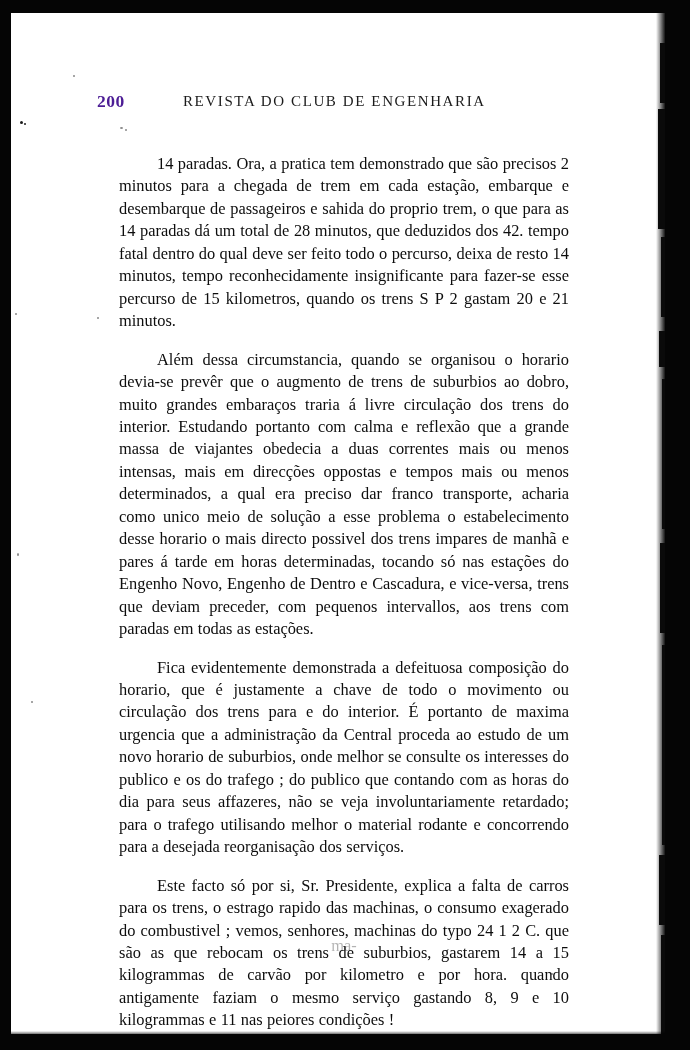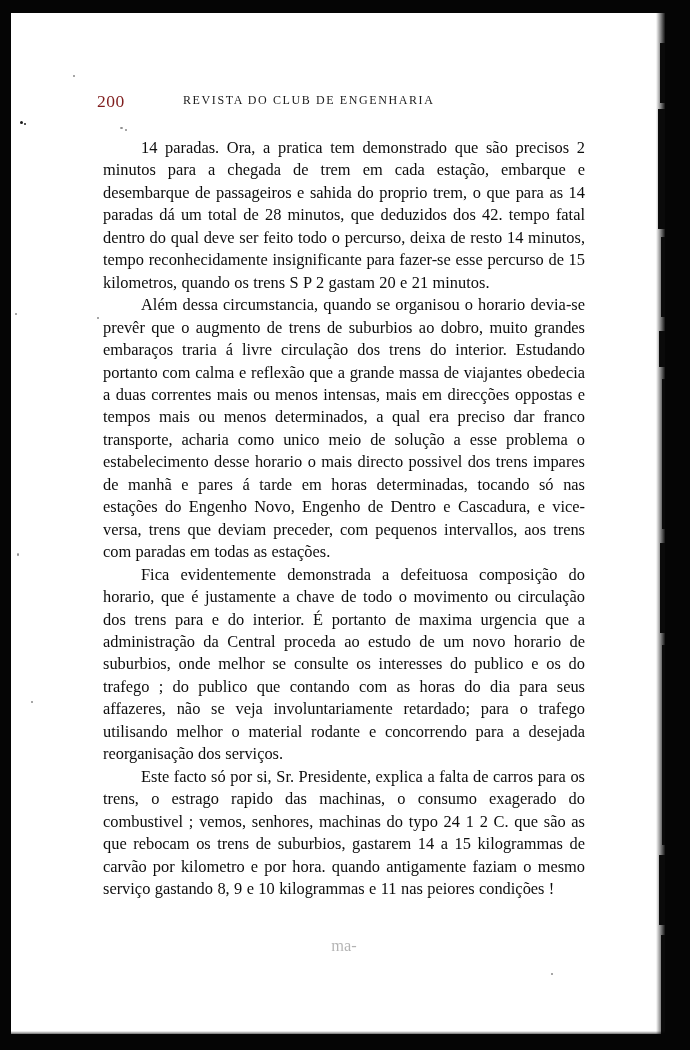--- a/index.html
+++ b/index.html
@@ -74,48 +74,48 @@
     top: 78px;
     width: 654px;
     height: 22px;
   }
   #folio {
     position: absolute;
     left: 86px;
     top: 0;
     font-size: 17.5px;
     letter-spacing: 0.5px;
-    color: #7f1d1d;
-    font-weight: 400;
+    color: #4c1d95;
+    font-weight: 700;
   }
   #head-title {
     position: absolute;
     left: 172px;
     top: 2px;
-    font-size: 12px;
+    font-size: 15px;
     letter-spacing: 1.6px;
     color: #1a1a1a;
     white-space: nowrap;
   }
 
   
   #textblock {
     position: absolute;
     left: 92px;
     top: 124px;
     width: 482px;
     font-size: 16.4px;
     line-height: 22.45px;
     text-align: justify;
     text-align-last: left;
     color: #0d0d0d;
     word-spacing: 0.3px;
   }
   #textblock p {
-    margin: 0;
+    margin: 16px;
     text-indent: 38px;
     text-align: justify;
     text-align-last: left;
     hyphens: manual;
   }
 
   
   #ghost-line {
     position: absolute;
     left: 0;

